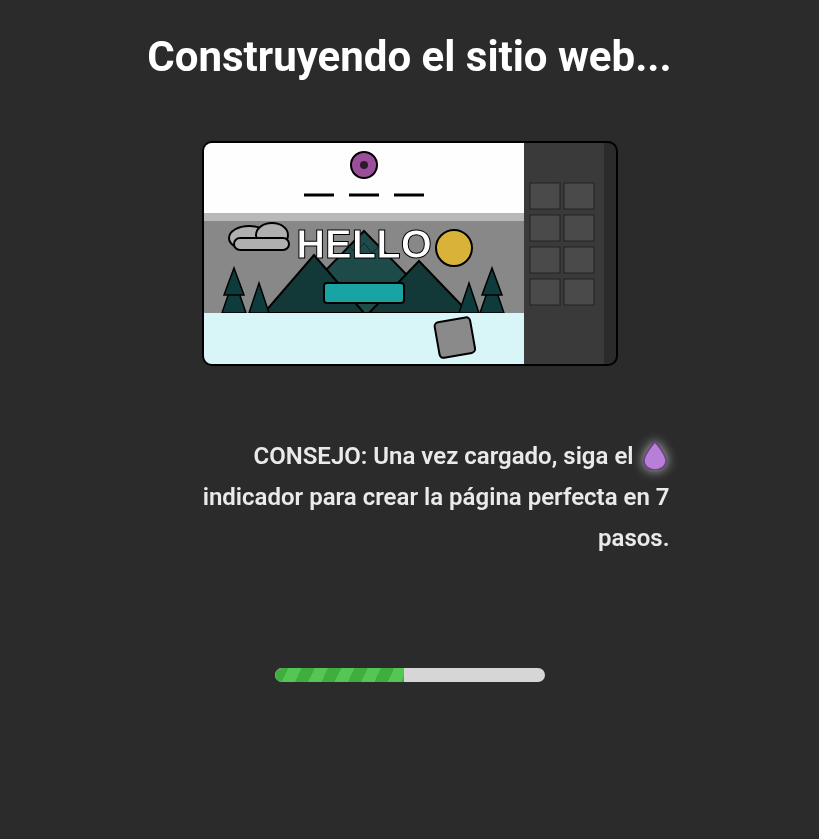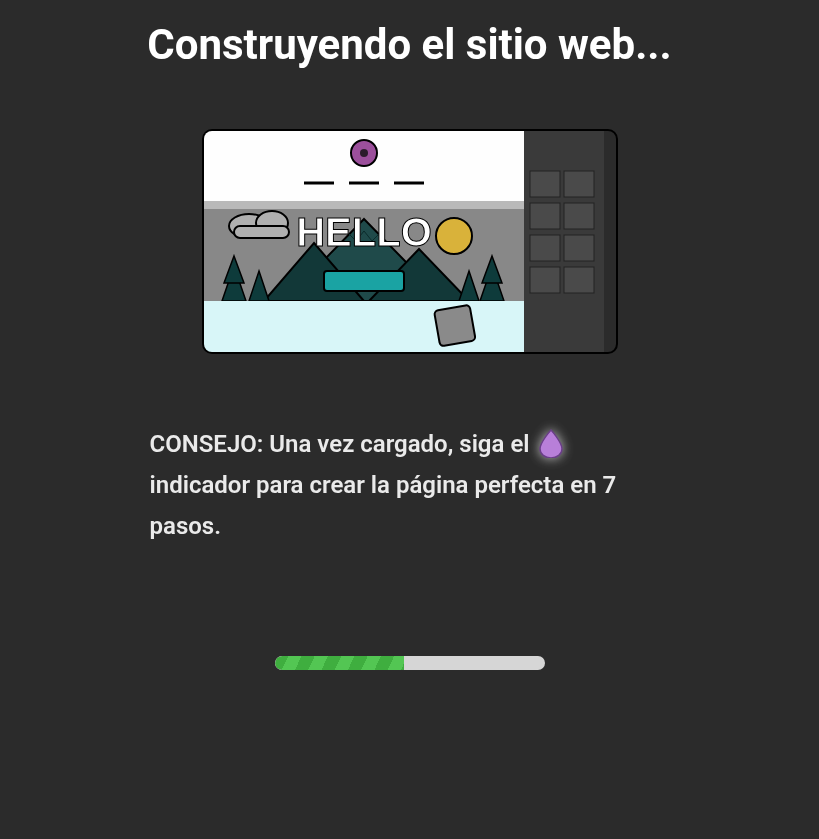--- a/index.html
+++ b/index.html
@@ -10,41 +10,41 @@
     font-family: -apple-system, BlinkMacSystemFont, "Segoe UI", Roboto, "Helvetica Neue", Arial, sans-serif;
     color: #fff;
     overflow: hidden;
   }
   .container {
     width: 100%;
     height: 100%;
     display: flex;
     flex-direction: column;
     align-items: center;
-    padding-top: 20px;
+    padding-top: 32px;
   }
   .title {
     font-size: 42px;
     font-weight: 700;
     text-align: center;
     margin-bottom: 60px;
   }
   .illustration {
     width: 416px;
     height: 225px;
     background: #2b2b2b;
     border: 2px solid #000;
     border-radius: 10px;
     overflow: hidden;
     margin-bottom: 70px;
   }
   .tip {
     font-size: 24px;
     font-weight: 600;
-    text-align: left;
+    text-align: right;
     color: #eaeaea;
     line-height: 1.7;
     max-width: 520px;
   }
   .drop-icon {
     display: inline-block;
     width: 26px;
     height: 30px;
     vertical-align: -6px;
     margin: 0 2px;

